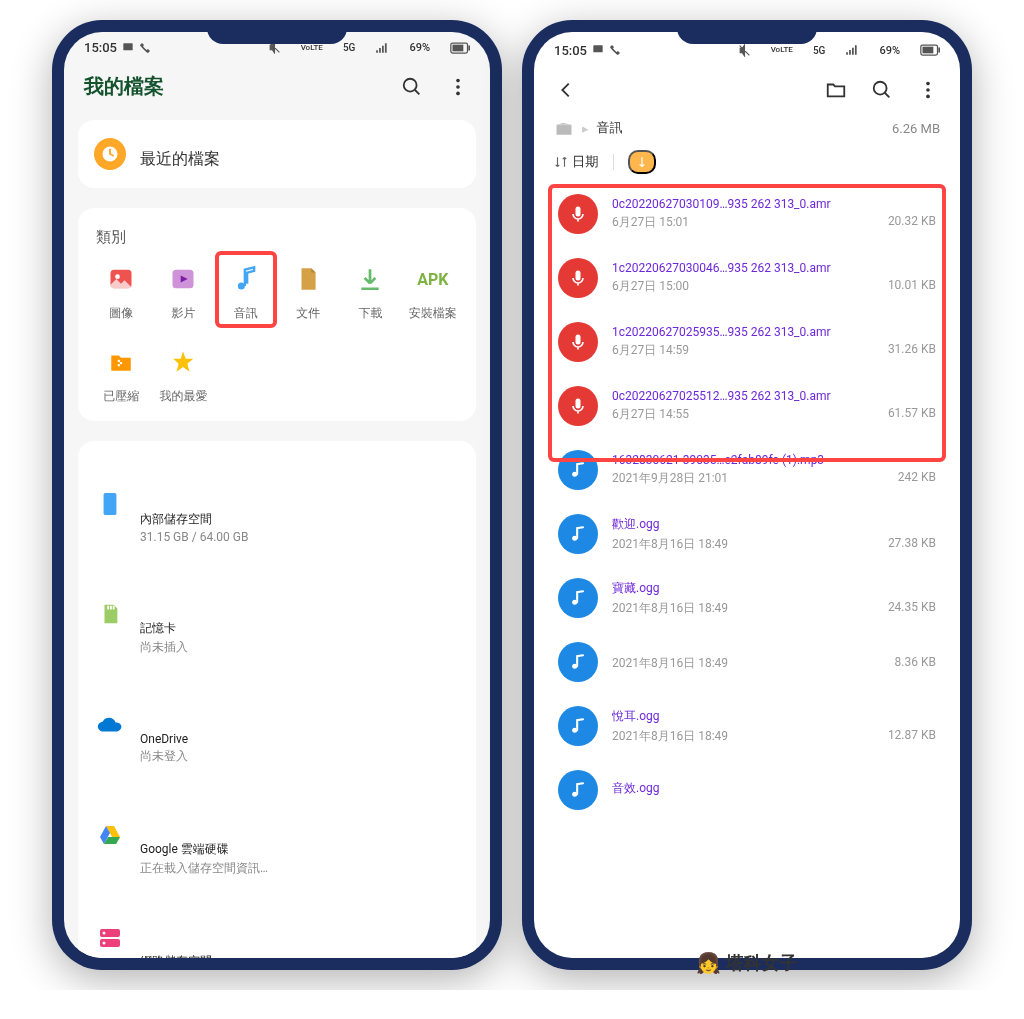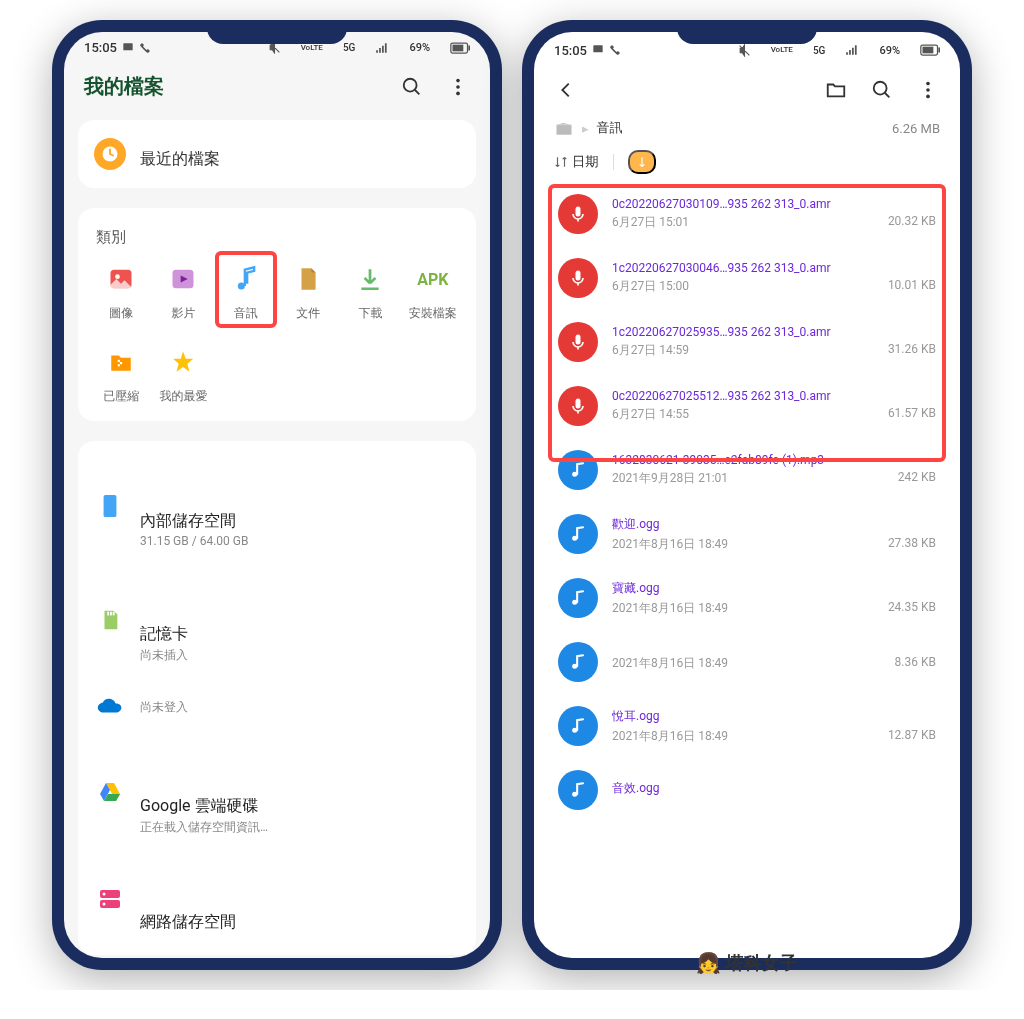--- a/index.html
+++ b/index.html
@@ -27,21 +27,21 @@
 .category-grid { display: grid; grid-template-columns: repeat(6, 1fr); gap: 22px 8px; }
 .cat-item { display: flex; flex-direction: column; align-items: center; gap: 8px; position: relative; }
 .cat-icon { width: 36px; height: 36px; display: flex; align-items: center; justify-content: center; font-size: 22px; }
 .cat-label { font-size: 12px; color: #666; }
 .highlight-box { position: absolute; top: -10px; left: -4px; right: -4px; bottom: -6px; border: 4px solid #ff4444; border-radius: 6px; pointer-events: none; }
 
 .storage-list { background: #fff; border-radius: 16px; margin: 10px 14px; padding: 8px 0; }
 .storage-item { display: flex; align-items: center; gap: 16px; padding: 14px 18px; }
 .storage-icon { width: 28px; height: 28px; display: flex; align-items: center; justify-content: center; flex-shrink: 0; }
 .storage-text { flex: 1; }
-.storage-name { font-size: 16px; color: #222; margin-top: 48px; }
+.storage-name { font-size: 12px; color: #222; margin-top: 48px; }
 .storage-sub { font-size: 12px; color: #888; margin-top: 2px; }
 
 .footer-text { text-align: center; font-size: 12px; color: #999; padding: 16px 0 8px; }
 .bottom-bar { height: 6px; width: 130px; background: #ffb74d; border-radius: 10px 10px 0 0; margin: 0 auto; }
 
 
 .screen-white { background: #fff; }
 .header2 { display: flex; justify-content: space-between; align-items: center; padding: 14px 20px 10px; }
 .back-btn { font-size: 22px; color: #333; }
 .breadcrumb { display: flex; align-items: center; gap: 8px; padding: 6px 20px 4px; font-size: 13px; color: #888; }
@@ -240,20 +240,21 @@
       <div class="storage-sub">尚未插入</div>
     </div>
         </div>
         <div class="storage-item">
           <div class="storage-icon">
             <svg width="26" height="18" viewBox="0 0 32 20" fill="#0078d4">
               <path d="M8 18c-4 0-7-3-7-6s3-6 6-6c1-3 4-5 8-5 4 0 7 3 8 6 4 0 7 2 7 5s-3 6-7 6H8z"></path>
             </svg>
           </div>
     <div class="storage-text">
+      <div class="storage-name">OneDrive</div>
       <div class="storage-sub">尚未登入</div>
     </div>
         </div>
         <div class="storage-item">
           <div class="storage-icon">
             <svg width="24" height="22" viewBox="0 0 24 22">
               <path d="M8 2l8 0 6 11-4 7L8 2z" fill="#ffc107"></path>
               <path d="M8 2L2 13l4 7 6-11z" fill="#4285f4"></path>
               <path d="M6 20h12l4-7H10z" fill="#34a853"></path>
             </svg>

